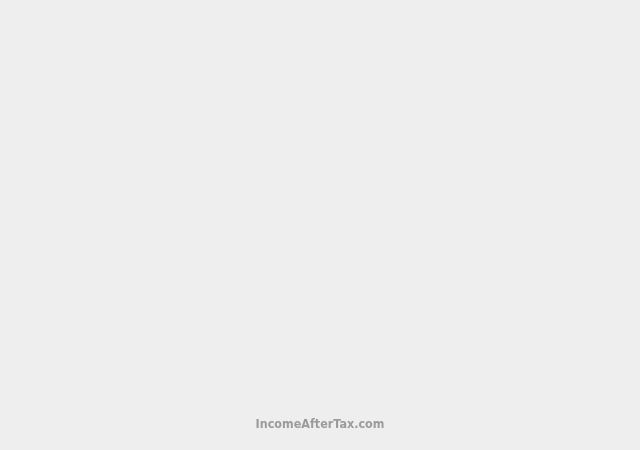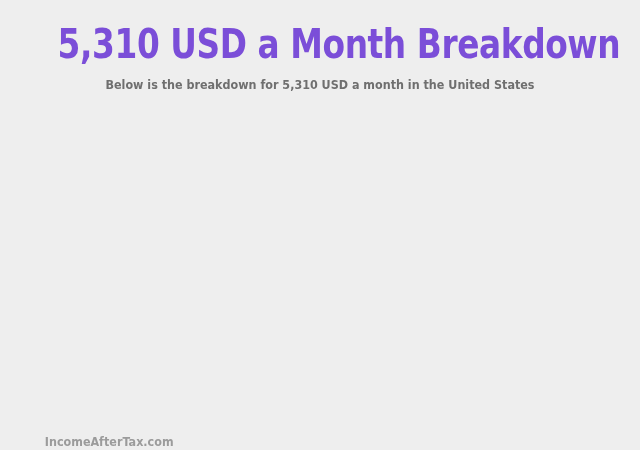--- a/index.html
+++ b/index.html
@@ -48,42 +48,40 @@
     color: #6f6f6f;
     transform: scaleX(0.86);
     transform-origin: center center;
     white-space: nowrap;
   }
   .content-area {
     flex: 1 1 auto;
     min-height: 0;
   }
   .footer {
+    text-align: center;
+    padding-bottom: 18px;
   }
   .site-watermark {
     margin: 0;
     font-family: "DejaVu Sans", sans-serif;
     font-size: 13px;
     line-height: 16px;
     font-weight: bold;
     color: #9b9b9b;
     transform: scaleX(0.86);
     transform-origin: center center;
     white-space: nowrap;
   }
 </style>
 </head>
 <body>
 
 <div class="page">
 
-  <div class="header">
-    <h1 class="page-title">5,310 USD a Month Breakdown</h1>
-    <p class="page-subtitle">Below is the breakdown for 5,310 USD a month in the United States</p>
-  </div>
 
   <div class="content-area"></div>
 
   <div class="footer">
     <p class="site-watermark">IncomeAfterTax.com</p>
   </div>
 
 </div>
 
 </body></html>

